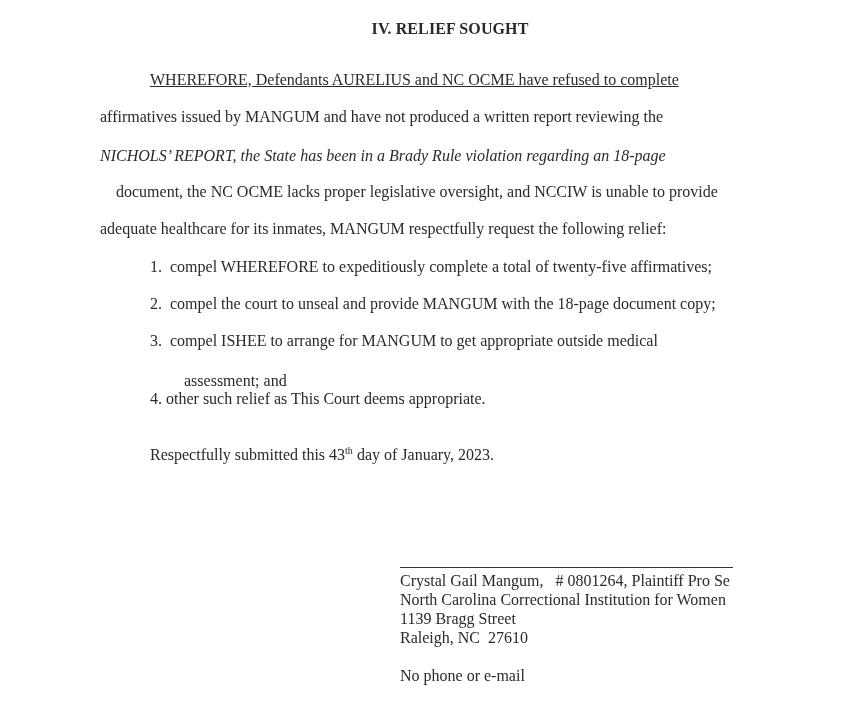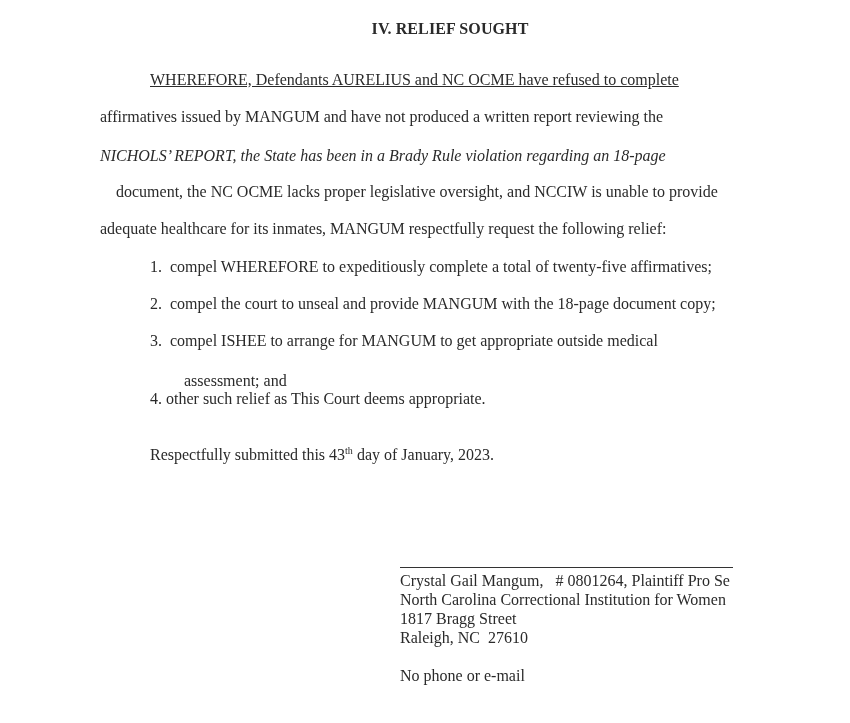--- a/index.html
+++ b/index.html
@@ -56,17 +56,17 @@
 
   <div class="abs para" style="left:150px; top:446px;">
     <span>Respectfully submitted this 43</span><span class="sup">th</span><span> day of January, 2023.</span>
   </div>
 
   <div class="abs sigline"></div>
 
   <div>
     <div class="abs sig" style="top:571px; white-space:pre;">Crystal Gail Mangum,   # 0801264, Plaintiff Pro Se</div>
     <div class="abs sig" style="top:590px;">North Carolina Correctional Institution for Women</div>
-    <div class="abs sig" style="top:609px;">1817 Bragg Street</div>
+    <div class="abs sig" style="top:609px;">1139 Bragg Street</div>
     <div class="abs sig" style="top:628px; white-space:pre;">Raleigh, NC  27610</div>
     <div class="abs sig" style="top:666px;">No phone or e-mail</div>
   </div>
 </div>
 
 </body></html>

